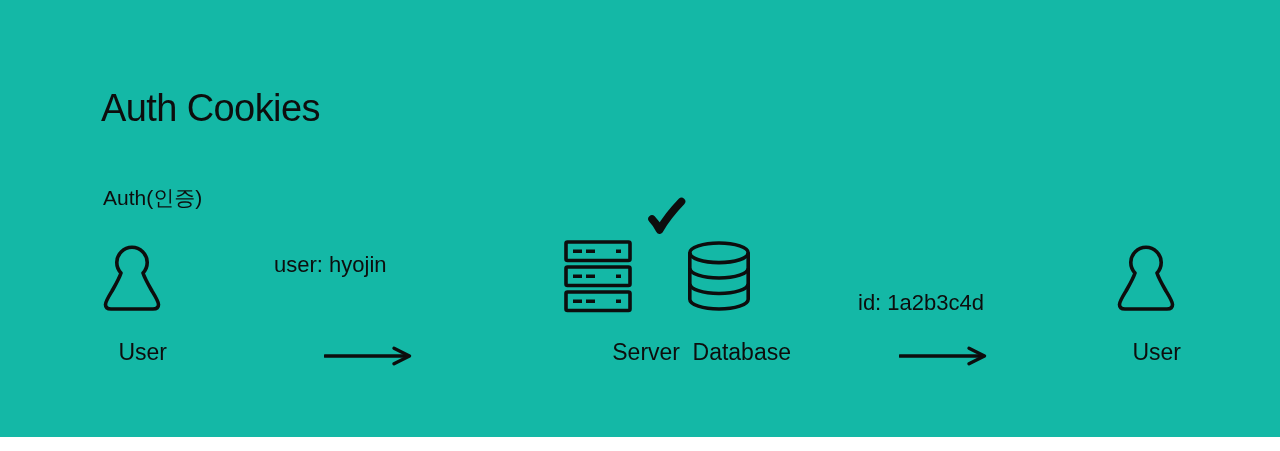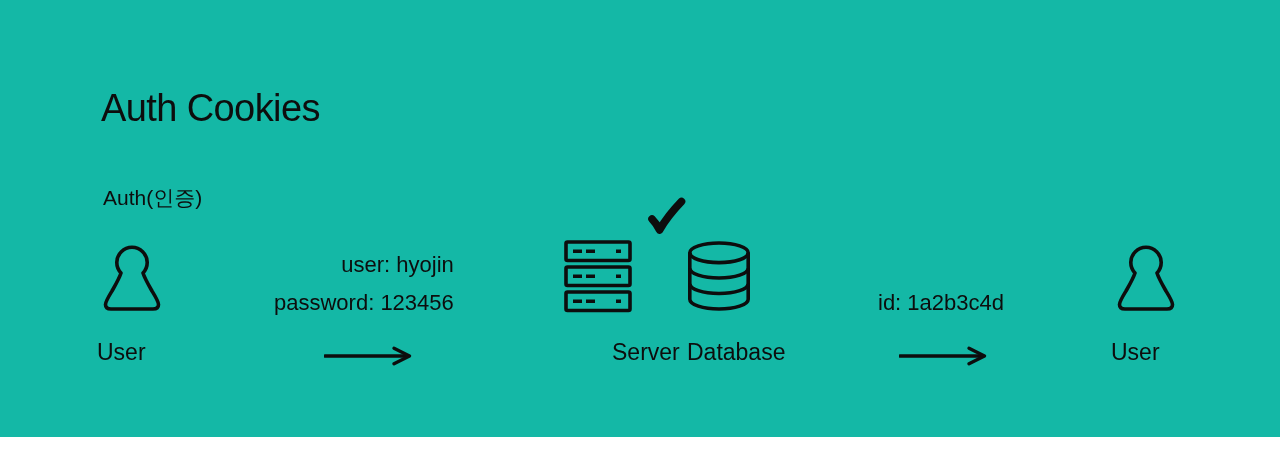--- a/index.html
+++ b/index.html
@@ -28,21 +28,21 @@
     left: 103px;
     top: 145px;
     font-size: 21px;
     font-weight: 400;
     line-height: 1.3;
     margin-top: 39px;
   }
   .node-label {
     top: 339px;
     font-size: 23px;
-    text-align: left;
+    text-align: right;
     line-height: 1.2;
     white-space: nowrap;
   }
   .flow-text {
     font-size: 22px;
     line-height: 38px;
     white-space: nowrap;
   }
   svg { display: block; }
 </style>
@@ -58,21 +58,20 @@
     <span>
       <svg width="70" height="72" viewBox="0 0 70 72" fill="none">
         <path d="M 24,30 A 15.2,15.2 0 1 1 46,30 C 48,36 51,41 55,48 C 59,54.5 61.5,58.5 61.5,61.5 C 61.5,64.5 59.5,66 56,66 L 14,66 C 10.5,66 8.5,64.5 8.5,61.5 C 8.5,58.5 11,54.5 15,48 C 19,41 22,36 24,30 Z" stroke="#0d0d0d" stroke-width="3.6" stroke-linejoin="round"></path>
       </svg>
     </span>
   </div>
   <div class="abs node-label" style="left:97px; width:70px;">User</div>
 
   <div class="abs flow-text" style="left:274px; top:246px;text-align:right;">
     <div>user: hyojin</div>
-    <div>password: 123456</div>
   </div>
 
   <div class="abs" style="left:324px; top:346px;">
     <svg width="88" height="20" viewBox="0 0 88 20" fill="none">
       <path d="M 1,10 L 81,10" stroke="#0d0d0d" stroke-width="3.3" stroke-linecap="round"></path>
       <path d="M 70,2.2 L 85.5,10 L 70,17.8" stroke="#0d0d0d" stroke-width="3.3" stroke-linecap="round" stroke-linejoin="round"></path>
     </svg>
   </div>
 
   <div class="abs" style="left:646px; top:196px;">
@@ -100,21 +99,21 @@
       <svg width="64" height="72" viewBox="0 0 64 72" fill="none" stroke="#0d0d0d" stroke-width="3.6">
         <ellipse cx="32" cy="11.8" rx="29.2" ry="9.8"></ellipse>
         <path d="M 2.8,11.8 L 2.8,58.2 A 29.2,9.8 0 0 0 61.2,58.2 L 61.2,11.8"></path>
         <path d="M 2.8,27.2 A 29.2,9.8 0 0 0 61.2,27.2"></path>
         <path d="M 2.8,42.7 A 29.2,9.8 0 0 0 61.2,42.7"></path>
       </svg>
     </span>
   </div>
   <div class="abs node-label" style="left:687px; width:104px;">Database</div>
 
-  <div class="abs flow-text" style="left:878px; top:284px;">id: 1a2b3c4d</div>
+  <div class="abs flow-text" style="left:858px; top:284px;">id: 1a2b3c4d</div>
 
   <div class="abs" style="left:899px; top:346px;">
     <svg width="88" height="20" viewBox="0 0 88 20" fill="none">
       <path d="M 1,10 L 81,10" stroke="#0d0d0d" stroke-width="3.3" stroke-linecap="round"></path>
       <path d="M 70,2.2 L 85.5,10 L 70,17.8" stroke="#0d0d0d" stroke-width="3.3" stroke-linecap="round" stroke-linejoin="round"></path>
     </svg>
   </div>
 
   <div class="abs" style="left:1111px; top:243px;">
     <span>

